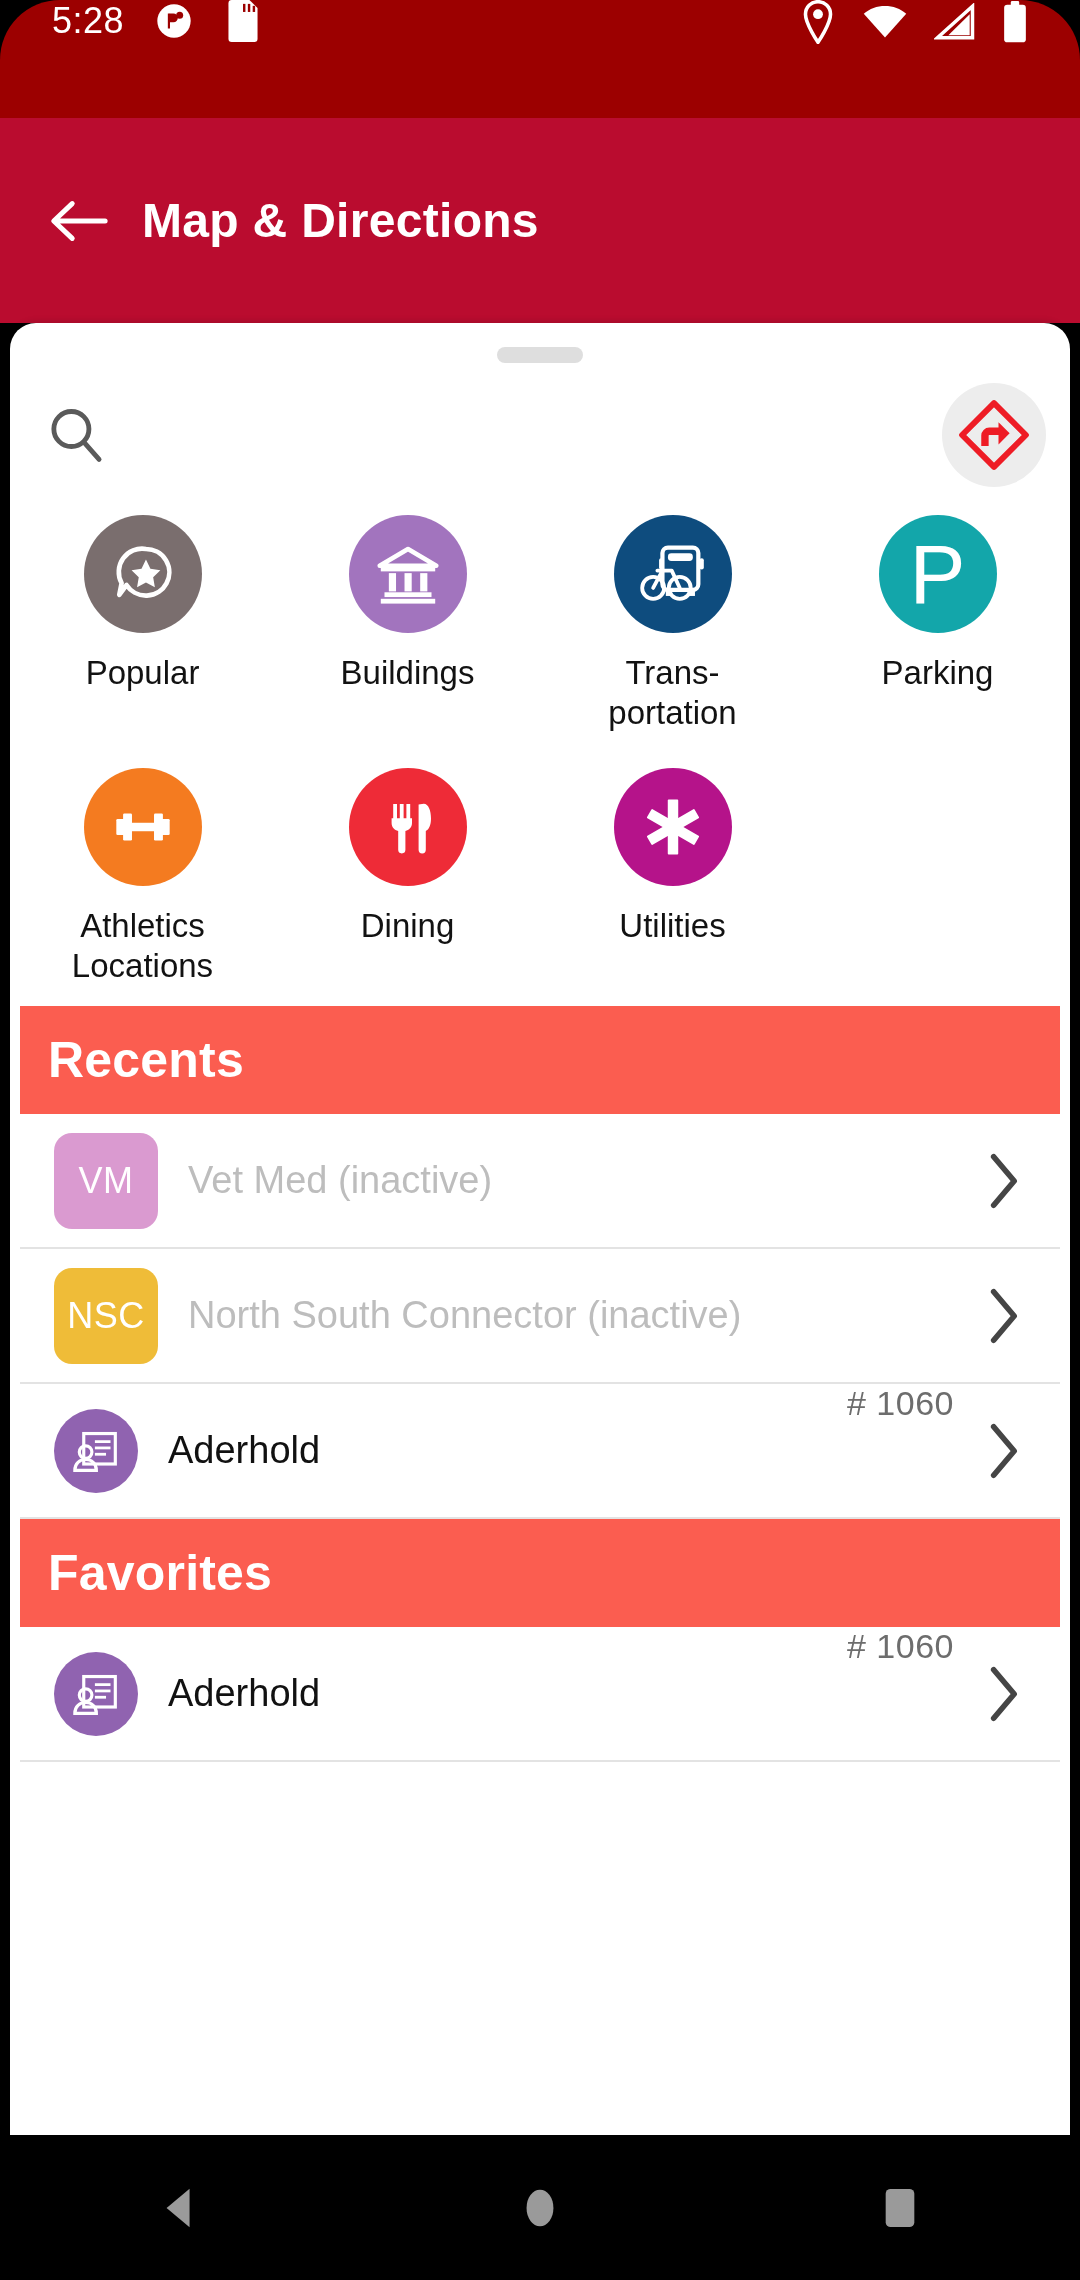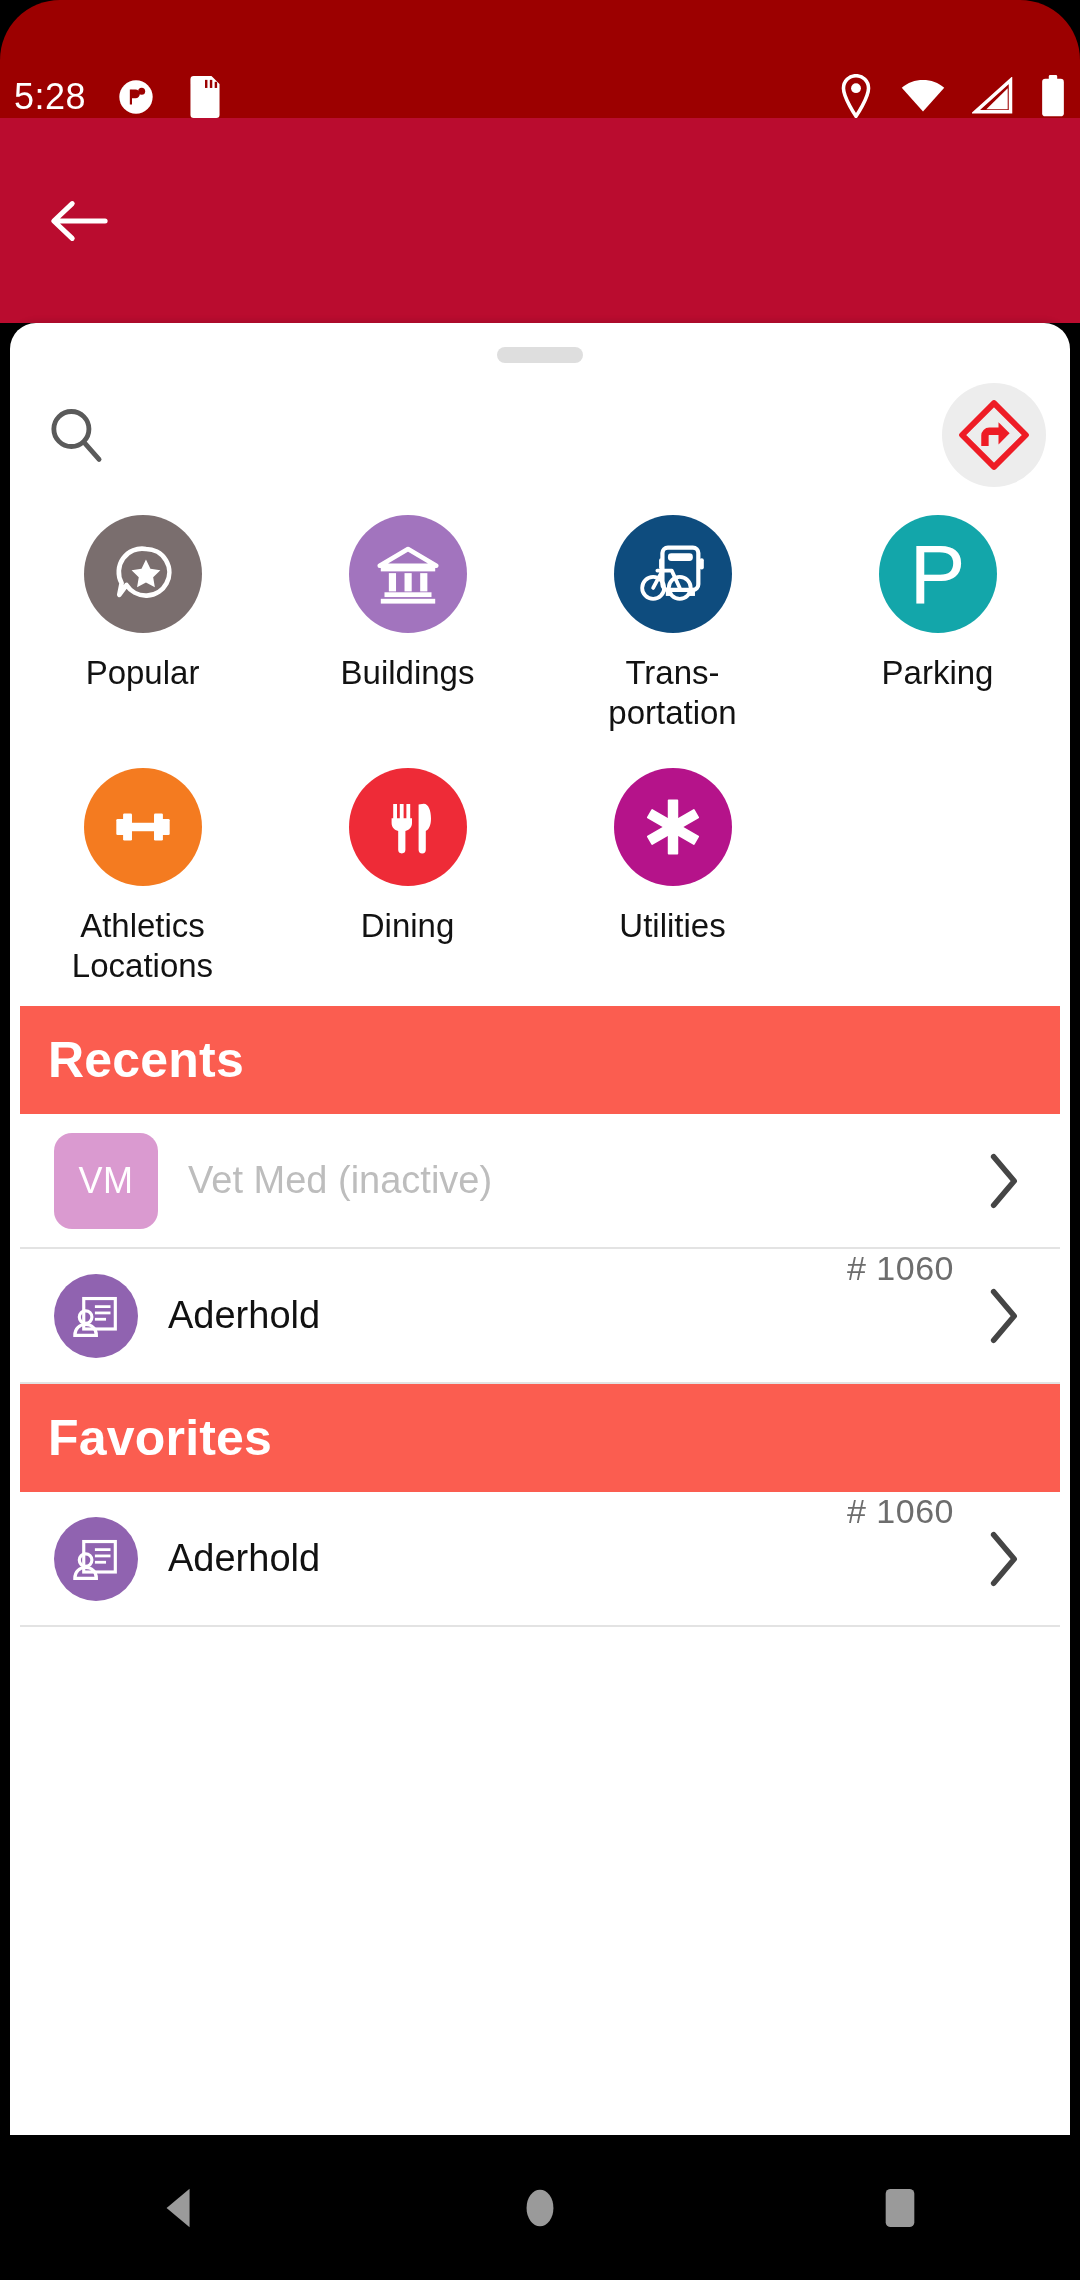--- a/index.html
+++ b/index.html
@@ -9,21 +9,21 @@
     font-family:"Liberation Sans", sans-serif;
     overflow:hidden;
   }
   #screen { position:relative; width:1080px; height:2280px; background:#000; }
 
   
   .status-bar{
     position:absolute; top:0; left:0; width:1080px; height:118px;
     background:#9C0000;
     border-top-left-radius:60px; border-top-right-radius:60px;
-    display:flex; align-items:flex-end; padding:0 14px;
+    display:flex; align-items:flex-start; padding:0 52px;
   }
   .status-left{ display:flex; align-items:center; gap:30px; }
   .status-right{ margin-left:auto; display:flex; align-items:center; gap:26px; }
   .clock{ color:#fff; font-size:36px; letter-spacing:0.5px; }
   .sicon{ display:block; }
 
   
   .app-bar{
     position:absolute; top:118px; left:0; width:1080px; height:205px;
     background:#BA0C2F; display:flex; align-items:center; padding:0 30px;
@@ -161,20 +161,21 @@
       </svg>
     </div>
   </div>
 
   <div class="app-bar">
     <div class="back-btn">
       <svg width="62" height="48" viewBox="0 0 32 24">
         <path d="M13 3 3.5 12 13 21M3.8 12H30" fill="none" stroke="#fff" stroke-width="2.6" stroke-linecap="round" stroke-linejoin="round"></path>
       </svg>
     </div>
+    <div class="app-title">Map &amp; Directions</div>
   </div>
 
   <div class="sheet">
 
     <div class="grabber"></div>
 
     <div class="search-row">
       <div class="search-icon-wrap">
         <svg width="60" height="60" viewBox="0 0 26 26">
           <circle cx="11" cy="10.4" r="7.6" fill="none" stroke="#5A5A5A" stroke-width="2.1"></circle>
@@ -294,20 +295,31 @@
         <span>VM</span>
       </div>
       <div class="row-label inactive">Vet Med (inactive)</div>
       <div class="chev no-num">
         <svg width="34" height="56" viewBox="0 0 18 30">
             <path d="M4 2 15 15 4 28" fill="none" stroke="#454545" stroke-width="3" stroke-linecap="round" stroke-linejoin="round"></path>
           </svg>
       </div>
     </div>
 
+    <div class="row">
+      <div class="badge-rect" style="background:#EFBC38">
+        <span>NSC</span>
+      </div>
+      <div class="row-label inactive">North South Connector (inactive)</div>
+      <div class="chev no-num">
+        <svg width="34" height="56" viewBox="0 0 18 30">
+            <path d="M4 2 15 15 4 28" fill="none" stroke="#454545" stroke-width="3" stroke-linecap="round" stroke-linejoin="round"></path>
+          </svg>
+      </div>
+    </div>
 
     <div class="row">
       <div class="icon-circle">
         <svg width="52" height="52" viewBox="0 0 28 28">
           <rect x="7.4" y="4.6" width="17" height="16.4" fill="none" stroke="#fff" stroke-width="1.7"></rect>
           <rect x="13.4" y="8.2" width="8.4" height="1.5" fill="#fff"></rect>
           <rect x="13.4" y="11.6" width="8.4" height="1.5" fill="#fff"></rect>
           <rect x="13.4" y="15" width="6" height="1.5" fill="#fff"></rect>
           <circle cx="8.4" cy="14.6" r="3.4" fill="none" stroke="#fff" stroke-width="1.7"></circle>
           <path d="M2.6 24.4c0-3.6 2.6-5.8 5.8-5.8s5.8 2.2 5.8 5.8z" fill="none" stroke="#fff" stroke-width="1.7"></path>

